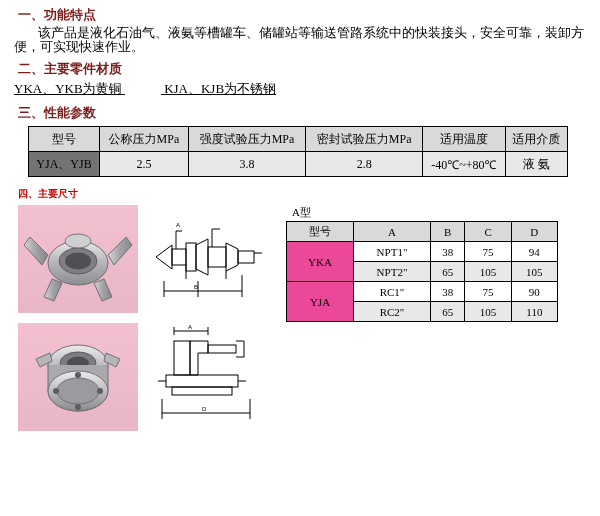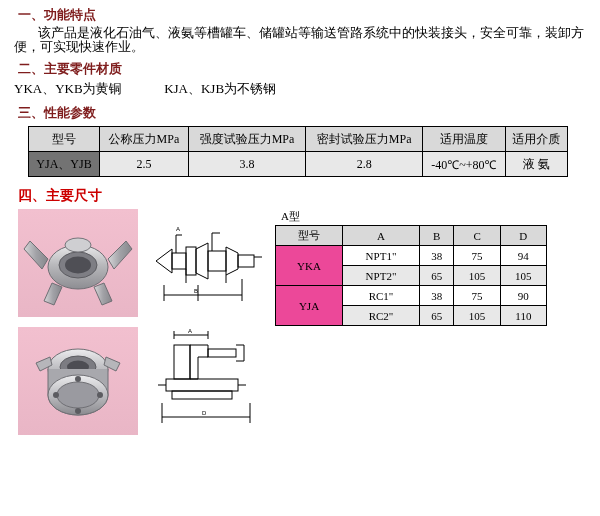--- a/index.html
+++ b/index.html
@@ -38,20 +38,21 @@
   .para {
     font-size: 13px;
     line-height: 14px;
     margin: 0 14px 0 14px;
     text-indent: 24px;
   }
   .matline {
     font-size: 13px;
     margin: 2px 0 0 14px;
     text-indent: 0px;
+    text-decoration: underline;
   }
   .matline .gap { display:inline-block; width:36px; }
 
   
   table.perf {
     border-collapse: collapse;
     margin: 4px 0 0 28px;
     width: 540px;
     font-size: 12px;
   }
@@ -71,21 +72,21 @@
   table.perf td.name {
     background: #d9d9d9;
   }
   table.perf tbody tr.alt td.name {
     background: #737373;
   }
 
   .sec4 {
     color: #cc0000;
     font-weight: bold;
-    font-size: 14px;
+    font-size: 10px;
     margin: 10px 0 4px 18px;
   }
 
   .images-area {
     position: relative;
     margin-left: 18px;
     margin-top: 2px;
   }
   .photo-row {
     display: flex;
@@ -133,21 +134,21 @@
   }
   table.dims td.model {
     background: #ec4899;
     width: 62px;
   }
   table.dims tr.alt td {
     background: #e8e8e8;
   }
   .right-block {
     position: absolute;
-    left: 257px;
+    left: 268px;
     top: 0;
   }
   .row-wrap { position: relative; height: 118px; }
   .row-wrap2 { position: relative; height: 118px; }
 </style>
 </head>
 <body>
 
 <div class="page">
 

